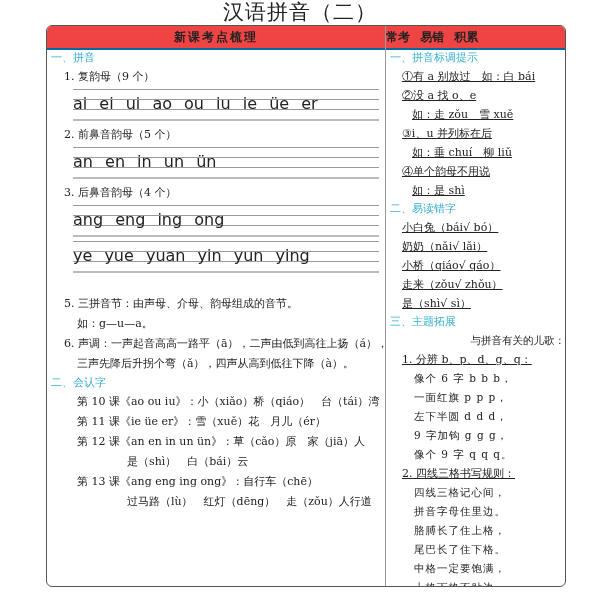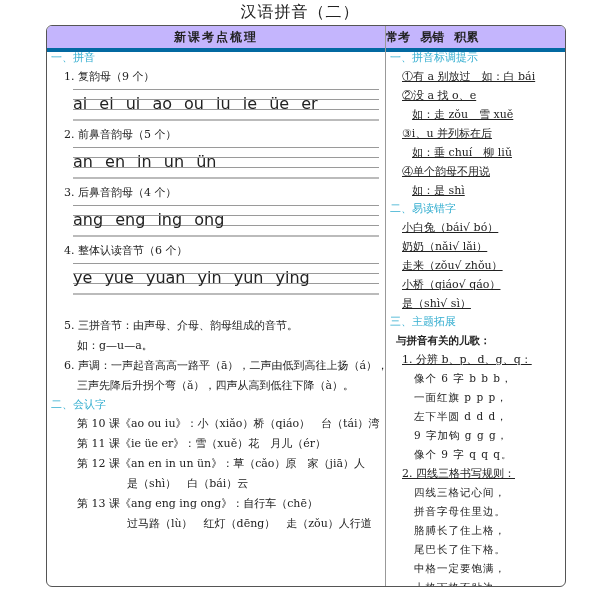--- a/index.html
+++ b/index.html
@@ -2,30 +2,30 @@
 <html><head>
 <meta charset="utf-8">
 <style>
   html, body { margin: 0; padding: 0; }
   body {
     width: 600px; height: 598px; background: #ffffff; position: relative; overflow: hidden;
     font-family: "DejaVu Serif", "Liberation Serif", serif; color: #222;
   }
   .title {
     position: absolute; top: 0; left: 0; width: 600px; height: 24px;
-    text-align: center; font-size: 16px; line-height: 24px; color: #222;
+    text-align: center; font-size: 21px; line-height: 24px; color: #222;
     font-family: "DejaVu Sans", "Liberation Sans", sans-serif; letter-spacing: 1px;
   }
   .box {
     position: absolute; left: 46px; top: 25px; width: 518px; height: 560px;
     border: 1px solid #555; border-radius: 6px; overflow: hidden; background: #fff;
   }
   .hdr {
     position: absolute; left: 0; top: 0; width: 518px; height: 22px;
-    background: #c4b5fd; border-bottom: 4px solid #0369a1;
+    background: #ef4444; border-bottom: 2px solid #0369a1;
     font-family: "DejaVu Sans", "Liberation Sans", sans-serif; font-weight: bold;
     font-size: 12px; line-height: 22px;
   }
   .hdr .l { position: absolute; left: 0; width: 338px; text-align: center; letter-spacing: 2px; }
   .hdr .r { position: absolute; left: 339px; width: 179px; text-align: left; word-spacing: 6px; }
   .divider { position: absolute; left: 338px; top: 0; width: 1px; height: 560px; background: #999; }
   .col { position: absolute; top: 23px; }
   .lcol { left: 0; width: 338px; }
   .rcol { left: 339px; width: 179px; }
   .sec {
@@ -41,21 +41,21 @@
   .grid .ln { position: absolute; left: 0; width: 306px; height: 1px; background: #9a9a9a; }
   .grid .ln.b { height: 2px; background: #bbb; }
   .grid .py {
     position: absolute; left: 0; width: 306px; top: 6px; text-align: left;
     font-family: "DejaVu Sans", "Liberation Sans", sans-serif; font-size: 16px; line-height: 18px;
     word-spacing: 7px; color: #222; white-space: nowrap;
   }
   .rsec { padding-left: 4px; }
   .ritem { font-size: 11px; height: 19px; line-height: 19px; padding-left: 16px; white-space: nowrap; text-decoration: underline; }
   .ritem.i2 { padding-left: 26px; }
-  .rbold { font-family: "DejaVu Sans", "Liberation Sans", sans-serif; font-weight: bold; font-size: 10.5px; height: 19px; line-height: 19px; padding-left: 10px; }
+  .rbold { font-family: "DejaVu Sans", "Liberation Sans", sans-serif; font-weight: normal; font-size: 10.5px; height: 19px; line-height: 19px; padding-left: 10px; text-align: right; }
   .song { font-size: 10.5px; height: 19px; line-height: 19px; padding-left: 28px; white-space: nowrap; letter-spacing: 1px; }
 </style>
 </head>
 <body>
 
 <div class="title">汉语拼音（二）</div>
 
 <div class="box">
   <div class="hdr">
     <div class="l">新课考点梳理</div>
@@ -86,21 +86,20 @@
 
     <div class="item">3. 后鼻音韵母（4 个）</div>
     <div class="grid">
       <div class="ln" style="top:0"></div>
         <div class="ln" style="top:10px"></div>
         <div class="ln" style="top:20px"></div>
         <div class="ln b" style="top:30px"></div>
       <div class="py">ang eng ing ong</div>
     </div>
 
-    <div class="item">4. 整体认读音节（6 个）</div>
     <div class="grid">
       <div class="ln" style="top:0"></div>
         <div class="ln" style="top:10px"></div>
         <div class="ln" style="top:20px"></div>
         <div class="ln b" style="top:30px"></div>
       <div class="py">ye yue yuan yin yun ying</div>
     </div>
 
     <div class="item" style="margin-top:21px">5. 三拼音节：由声母、介母、韵母组成的音节。</div>
     <div class="item indent1">如：g—u—a。</div>
@@ -122,22 +121,22 @@
     <div class="ritem">②没 a 找 o、e</div>
     <div class="ritem i2">如：走 zǒu　雪 xuě</div>
     <div class="ritem">③i、u 并列标在后</div>
     <div class="ritem i2">如：垂 chuí　柳 liǔ</div>
     <div class="ritem">④单个韵母不用说</div>
     <div class="ritem i2">如：是 shì</div>
 
     <div class="sec rsec">二、易读错字</div>
     <div class="ritem">小白兔（bái√ bó）</div>
     <div class="ritem">奶奶（nǎi√ lǎi）</div>
+    <div class="ritem">小桥（qiáo√ qáo）</div>
     <div class="ritem">走来（zǒu√ zhǒu）</div>
-    <div class="ritem">小桥（qiáo√ qáo）</div>
     <div class="ritem">是（shì√ sì）</div>
 
     <div class="sec rsec">三、主题拓展</div>
     <div class="rbold">与拼音有关的儿歌：</div>
     <div class="ritem">1. 分辨 b、p、d、g、q：</div>
     <div class="song">像个 6 字 b b b，</div>
     <div class="song">一面红旗 p p p，</div>
     <div class="song">左下半圆 d d d，</div>
     <div class="song">9 字加钩 g g g，</div>
     <div class="song">像个 9 字 q q q。</div>

